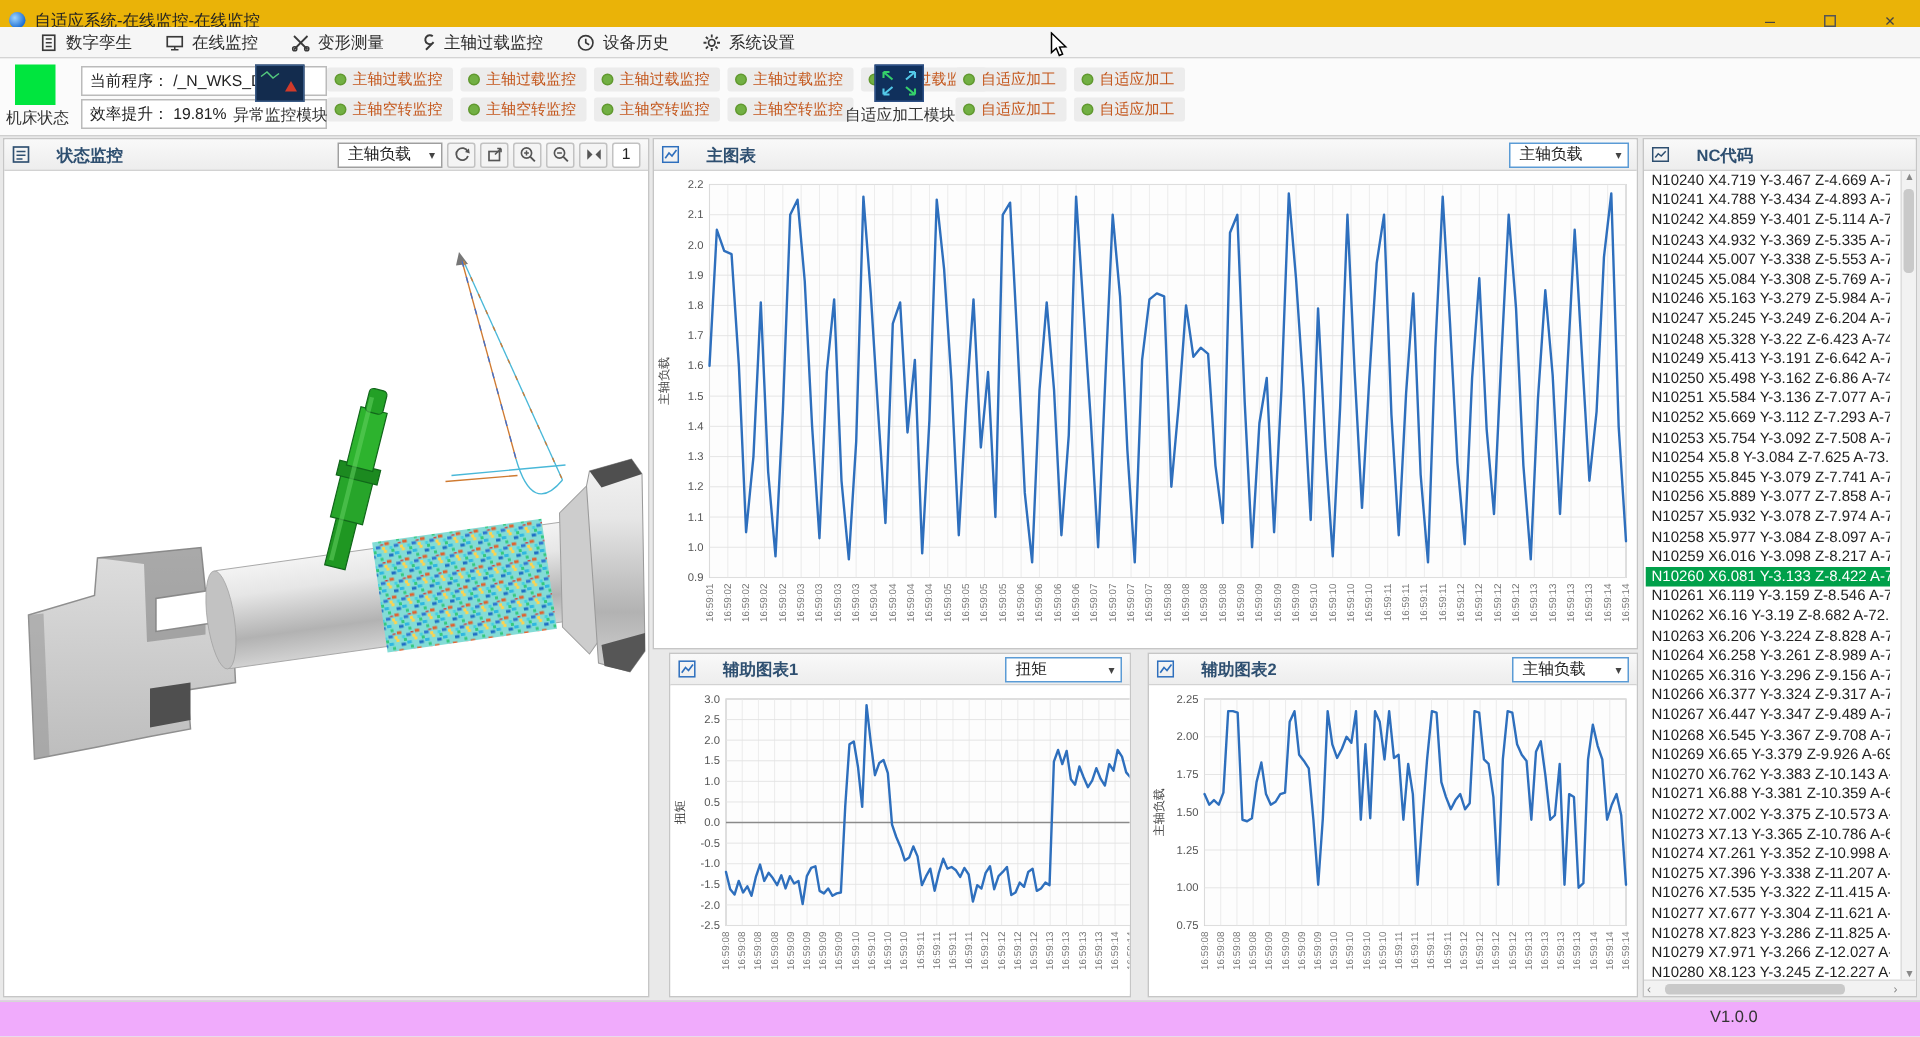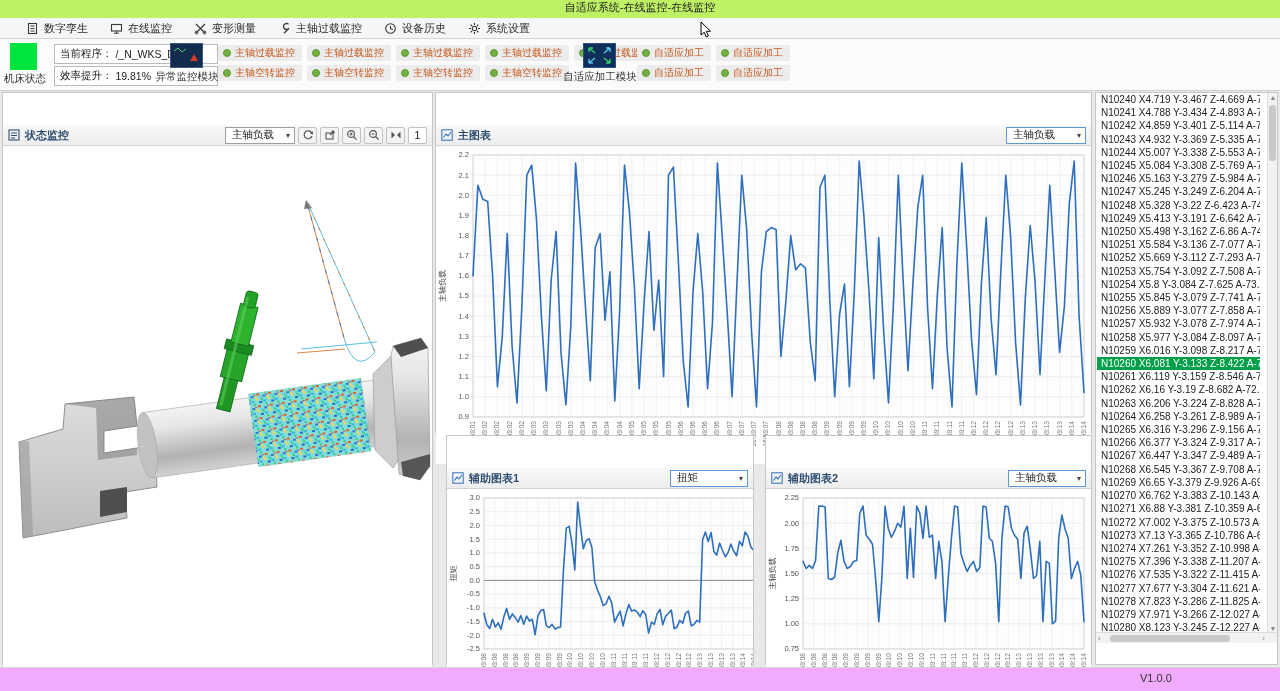--- a/index.html
+++ b/index.html
@@ -1,21 +1,21 @@
 <!DOCTYPE html>
 <html><head>
 <meta charset="utf-8">
 <style>
   * { margin:0; padding:0; box-sizing:border-box; }
   html,body { width:1280px; height:691px; overflow:hidden; background:#e9e9e9;
     font-family:"Liberation Sans", sans-serif; position:relative; }
 
   
   .titlebar { position:absolute; left:0; top:0; width:1280px; height:28px;
-    background:#bef264; border-bottom:1px solid #dcdcdc; display:flex; align-items:center;flex-direction:column; }
+    background:#eab308; border-bottom:1px solid #dcdcdc; display:flex; align-items:center; }
   .appicon { width:11px; height:11px; border-radius:50%; margin:0 6px 0 6px;
     background:radial-gradient(circle at 35% 35%, #9fd4ff, #1d6fd4 70%); }
   .title { font-size:11px; color:#222; }
   .wincontrols { margin-left:auto; display:flex; height:100%; }
   .wc { width:40px; height:100%; display:flex; align-items:center; justify-content:center;
     font-size:12px; color:#444; cursor:default; }
   .maxbox { width:8px; height:8px; border:1px solid #555; display:inline-block; }
 
   
   .menubar { position:absolute; left:0; top:18px; width:1280px; height:21px;
@@ -37,21 +37,21 @@
   .thumb-label { position:absolute; font-size:10.5px; color:#333; text-align:center; }
   .chiprow { position:absolute; display:flex; gap:5px; }
   .chip { display:flex; align-items:center; gap:4px; background:#ececec; border-radius:2px;
     height:16px; padding:0 7px 0 5px; }
   .chip .dot { width:8px; height:8px; border-radius:50%; background:#72b043; border:1px solid #61992f; }
   .chip span.lbl { font-size:10px; color:#c4571c; white-space:nowrap; }
 
   
   .panel { position:absolute; background:#fff; border:1px solid #c6c6c6; }
   .phead { height:21px; background:linear-gradient(#f9f9f9,#ededed); border-bottom:1px solid #d2d2d2;
-    display:flex; align-items:center; gap:5px; padding:0 5px;margin-top:32px; }
+    display:flex; align-items:center; gap:18px; padding:0 5px; }
   .ptitle { font-size:11px; color:#2e4f70; font-weight:600; white-space:nowrap; }
   .pright { margin-left:auto; display:flex; align-items:center; gap:3px; }
   .sel { height:17px; background:#fff; border:1px solid #9f9f9f; display:flex; align-items:center;
     font-size:10.5px; color:#222; padding:0 4px 0 6px; gap:10px; }
   .sel.blue { border:1px solid #5b9bd5; }
   .sel .arr { font-size:8px; color:#444; margin-left:auto; }
   .tbtn { width:19px; height:17px; background:#f4f4f4; border:1px solid #c2c2c2; border-radius:2px;
     display:flex; align-items:center; justify-content:center; }
   .tbtn.white { background:#fff; font-size:10.5px; color:#222; }
 
@@ -716,20 +716,27 @@
         <text x="33" y="36.566666666666656" text-anchor="end" font-size="7.5" fill="#555">2.00</text>
         <line x1="37" y1="9" x2="318" y2="9" stroke="#e2e2e2" stroke-width="0.6"></line>
         <text x="33" y="11.4" text-anchor="end" font-size="7.5" fill="#555">2.25</text>
         <polyline points="37.0,72.4 40.2,79.5 43.3,76.4 46.5,79.5 49.6,71.4 52.8,17.1 55.9,17.1 59.1,18.1 62.3,89.5 65.4,90.5 68.6,88.5 71.7,64.4 74.9,51.3 78.0,72.4 81.2,79.5 84.4,77.5 87.5,72.4 90.7,71.4 93.8,24.1 97.0,17.1 100.1,46.2 103.3,50.3 106.5,55.3 109.6,89.5 112.8,132.8 115.9,88.5 119.1,17.1 122.2,39.2 125.4,48.3 128.6,42.2 131.7,34.2 134.9,38.2 138.0,17.1 141.2,89.5 144.3,39.2 147.5,88.5 150.7,17.1 153.8,24.1 157.0,49.3 160.1,17.1 163.3,48.3 166.4,46.2 169.6,89.5 172.8,52.3 175.9,72.4 179.1,132.8 182.2,89.5 185.4,49.3 188.6,17.1 191.7,18.1 194.9,64.4 198.0,74.4 201.2,82.5 204.3,76.4 207.5,72.4 210.7,82.5 213.8,78.5 217.0,17.1 220.1,18.1 223.3,49.3 226.4,52.3 229.6,74.4 232.8,132.8 235.9,49.3 239.1,17.1 242.2,18.1 245.4,39.2 248.5,46.2 251.7,50.3 254.9,89.5 258.0,44.2 261.2,37.2 264.3,60.3 267.5,89.5 270.6,86.5 273.8,52.3 277.0,132.8 280.1,72.4 283.3,74.4 286.4,134.8 289.6,131.8 292.7,49.3 295.9,26.1 299.1,40.2 302.2,49.3 305.4,89.5 308.5,79.5 311.7,72.4 314.8,86.5 318.0,132.8" fill="none" stroke="#2e6fbd" stroke-width="1.6" stroke-linejoin="round" stroke-linecap="round"></polyline>
         <text x="9" y="84.5" transform="rotate(-90 9 84.5)" text-anchor="middle" font-size="8" fill="#444">主轴负载</text>
       </svg>
   </div>
 </div>
 
 <div class="panel" id="panel-nc">
+  <div class="phead">
+    <svg width="12" height="12" viewBox="0 0 12 12">
+        <rect x="0.8" y="1.5" width="10.4" height="9" fill="none" stroke="#2e4f70" stroke-width="1"></rect>
+        <polyline points="2.5,8 4.5,5.5 6.5,7 9.5,3.8" fill="none" stroke="#2e4f70" stroke-width="1"></polyline>
+      </svg>
+    <span class="ptitle">NC代码</span>
+  </div>
   <div class="pbody" style="height:550px;">
     <div class="nc-list">
         <div class="nc-row">N10240 X4.719 Y-3.467 Z-4.669 A-76.396</div>
         <div class="nc-row">N10241 X4.788 Y-3.434 Z-4.893 A-76.062</div>
         <div class="nc-row">N10242 X4.859 Y-3.401 Z-5.114 A-75.775</div>
         <div class="nc-row">N10243 X4.932 Y-3.369 Z-5.335 A-75.523</div>
         <div class="nc-row">N10244 X5.007 Y-3.338 Z-5.553 A-75.297</div>
         <div class="nc-row">N10245 X5.084 Y-3.308 Z-5.769 A-75.088</div>
         <div class="nc-row">N10246 X5.163 Y-3.279 Z-5.984 A-74.892</div>
         <div class="nc-row">N10247 X5.245 Y-3.249 Z-6.204 A-74.701</div>

